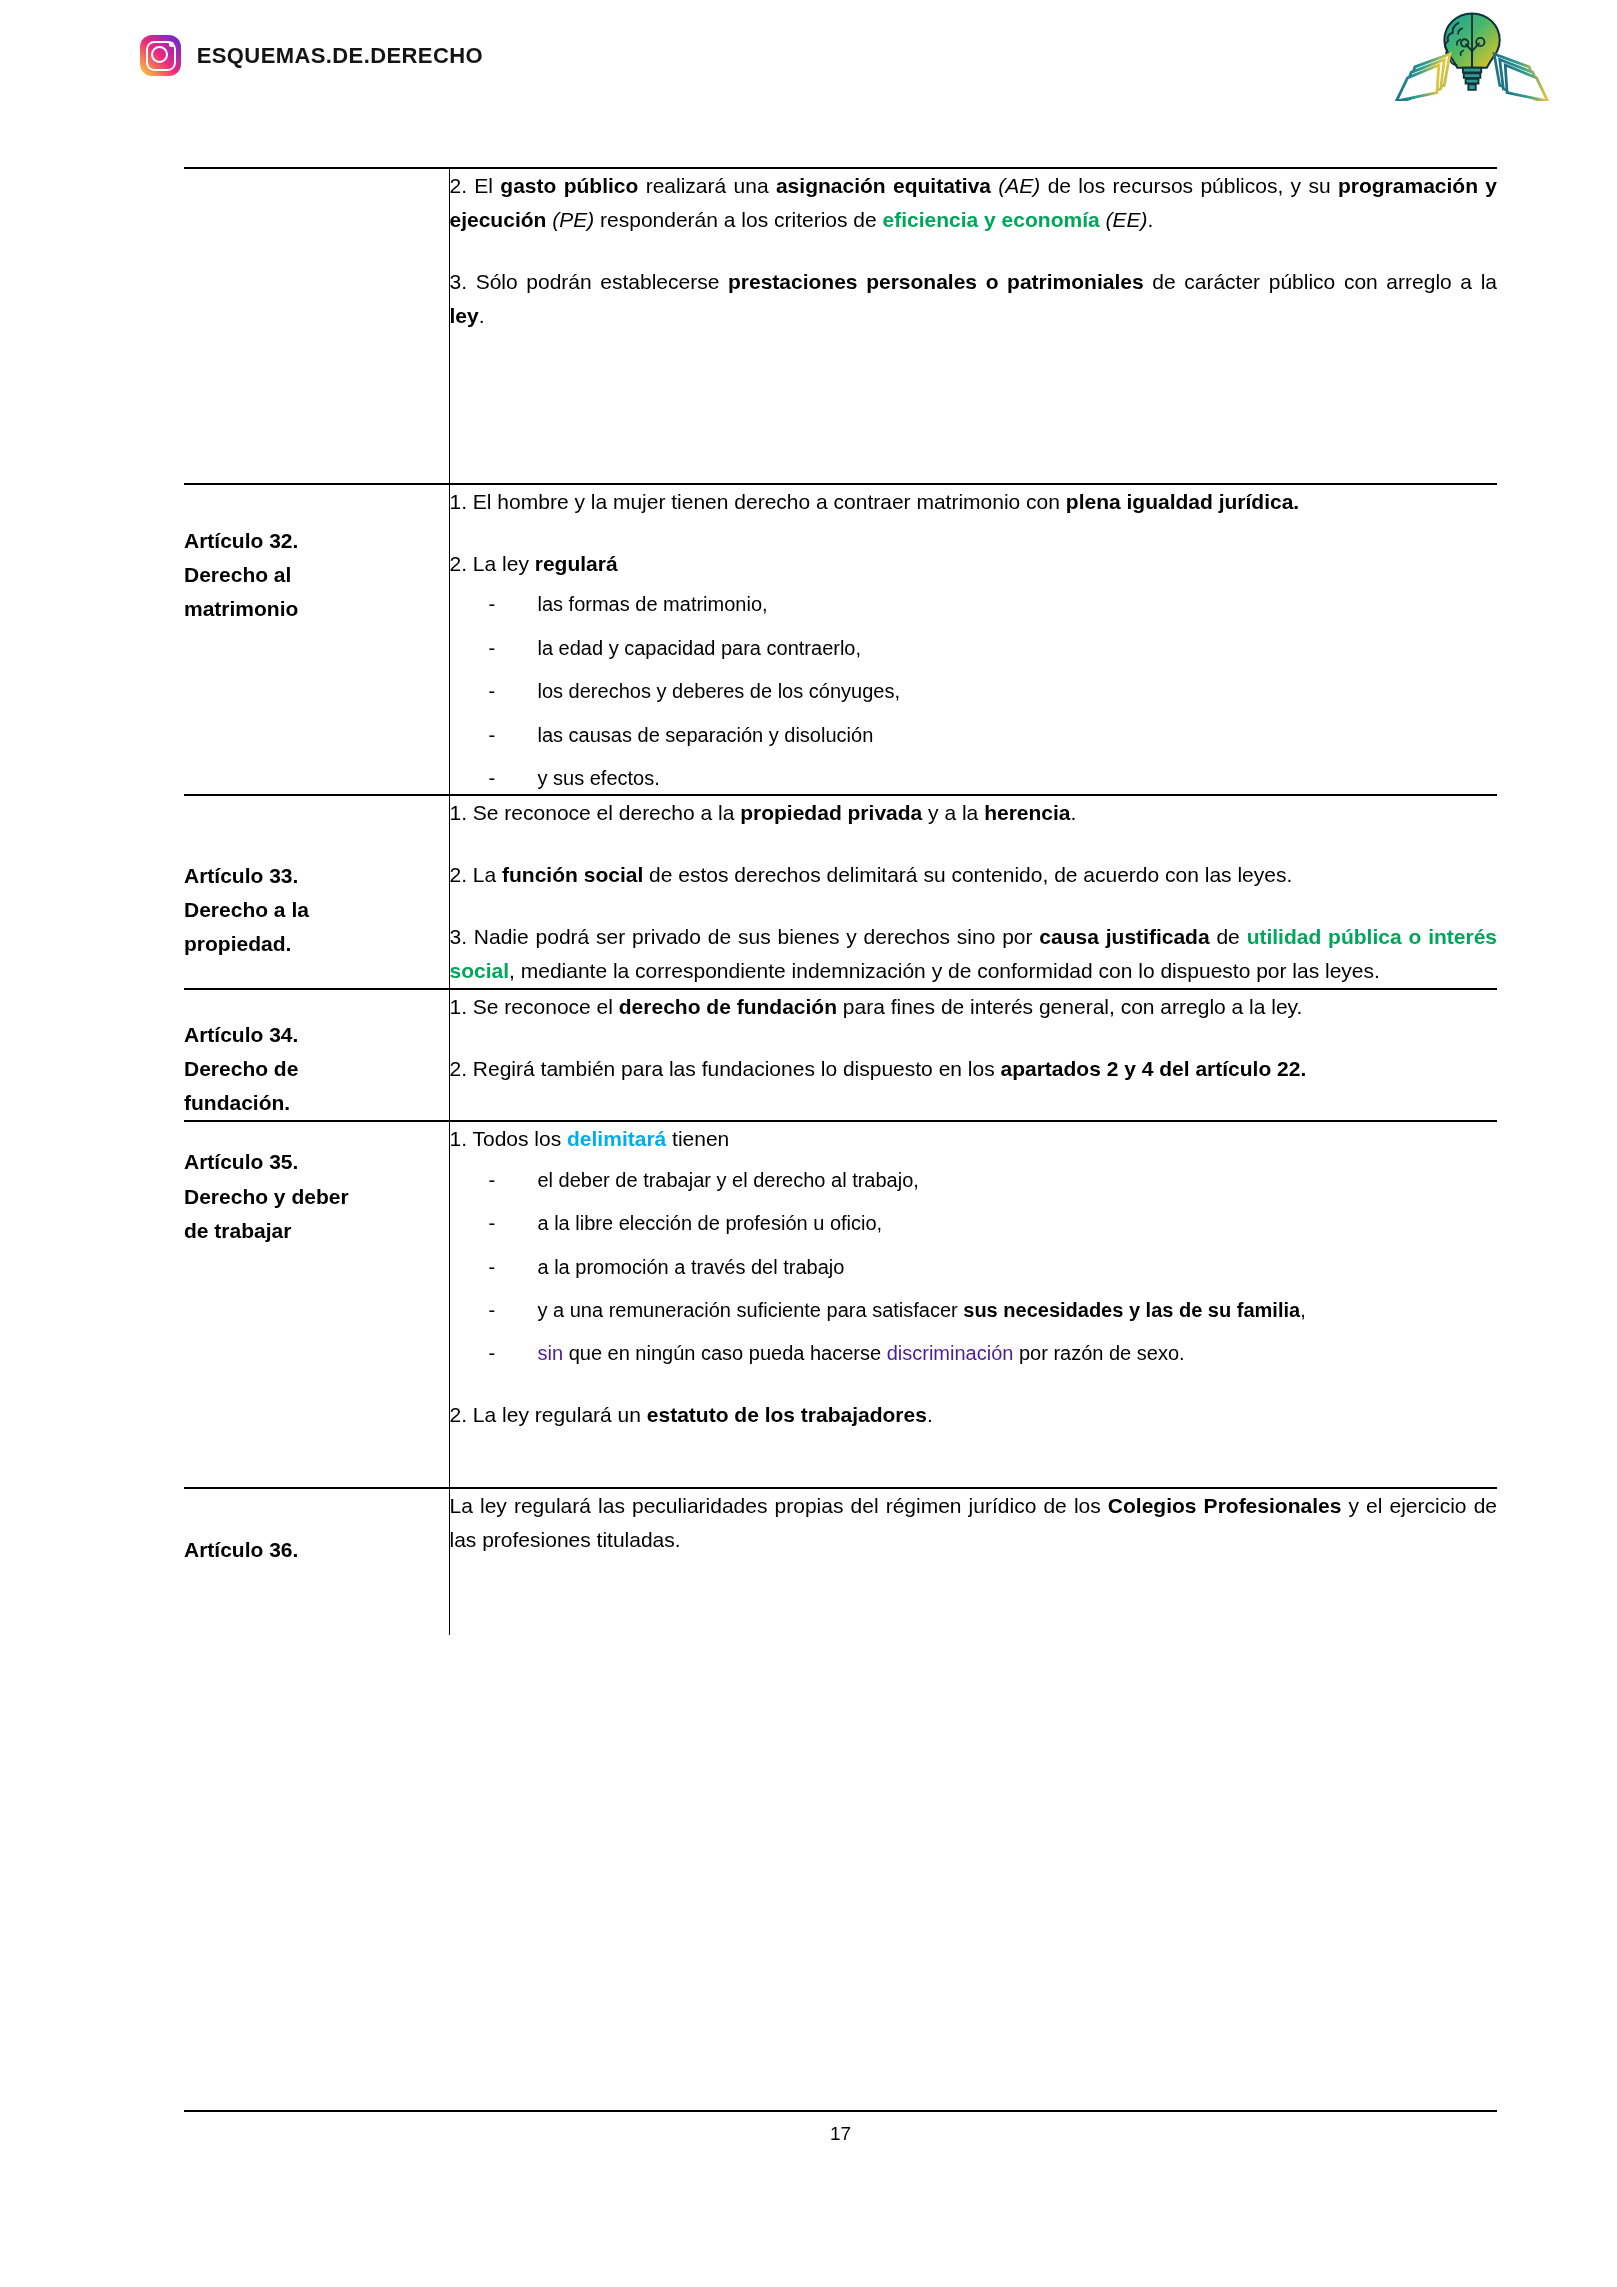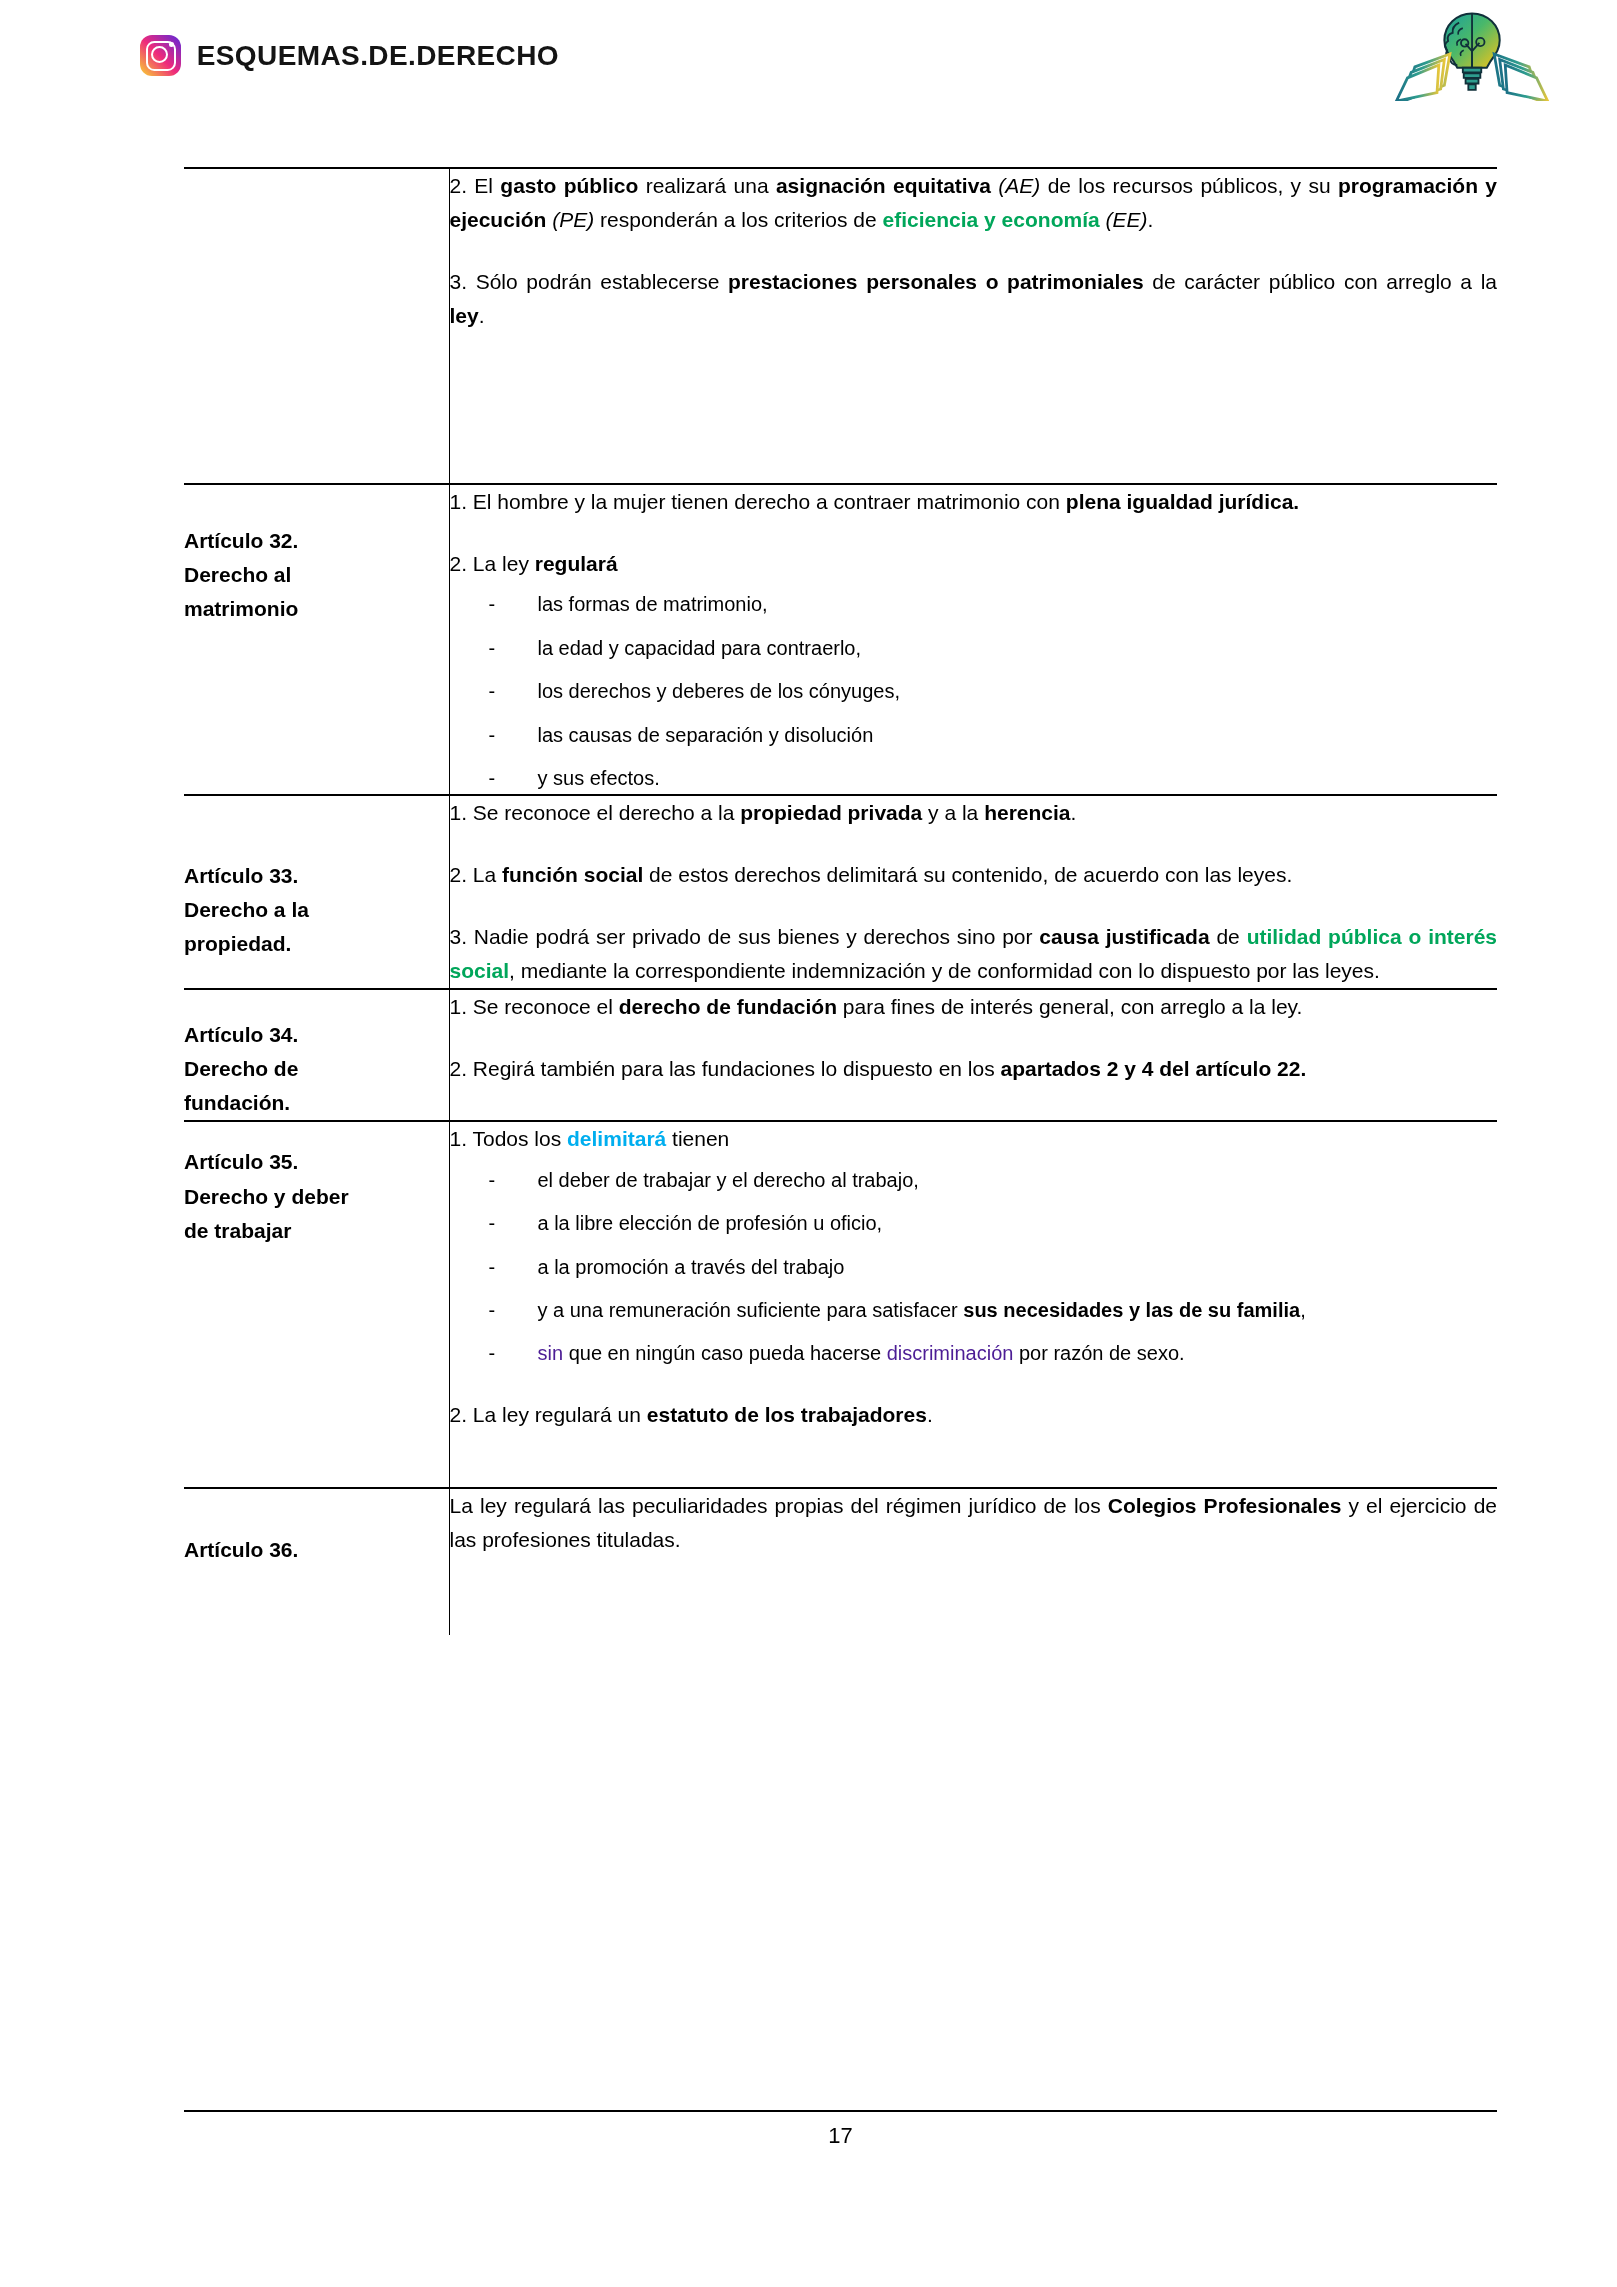--- a/index.html
+++ b/index.html
@@ -66,21 +66,21 @@
     position: absolute;
     left: 5.5px;
     top: 5.5px;
     right: 5.5px;
     bottom: 5.5px;
     border: 2.8px solid #ffffff;
     border-radius: 8.3px;
     box-sizing: border-box;
   }
   .ig-handle {
-    font-size: 28px;
+    font-size: 22px;
     font-weight: bold;
     letter-spacing: 0.4px;
     color: #141414;
     font-family: "Liberation Sans", sans-serif;
   }
 
   .brand-logo {
     position: absolute;
     right: 51px;
     top: 5.5px;
@@ -170,21 +170,21 @@
     left: 184px;
     top: 2110px;
     width: 1313px;
   }
   .footer-rule {
     height: 0;
     border-top: 2.8px solid #000000;
   }
   .footer-num {
     text-align: center;
-    font-size: 22px;
+    font-size: 19px;
     padding-top: 11px;
     color: #000000;
     font-family: "Liberation Sans", sans-serif;
   }
 </style>
 </head>
 <body>
 
 <div class="page-header">
 

